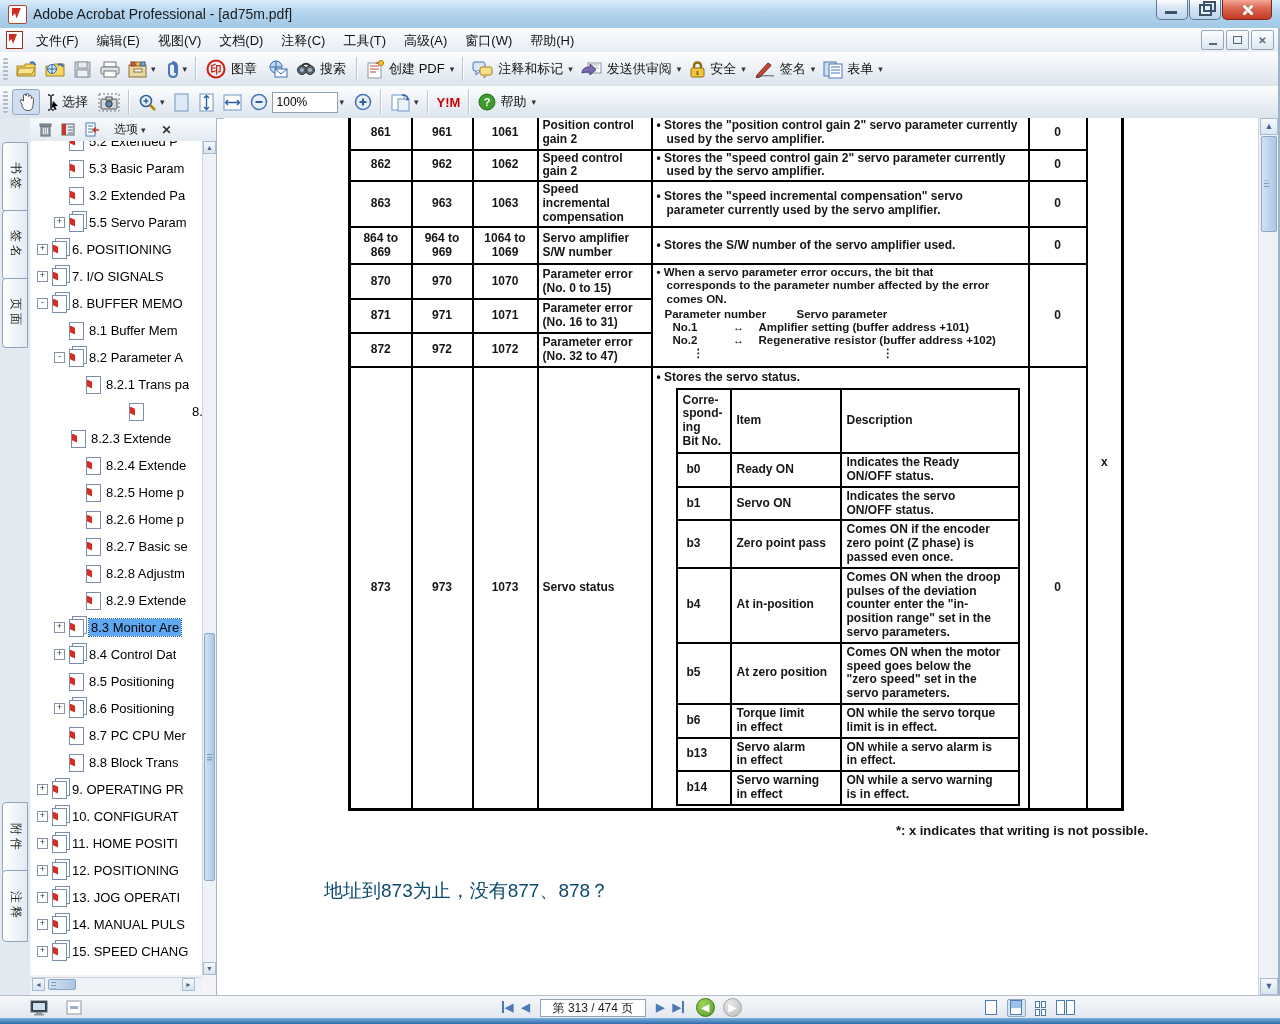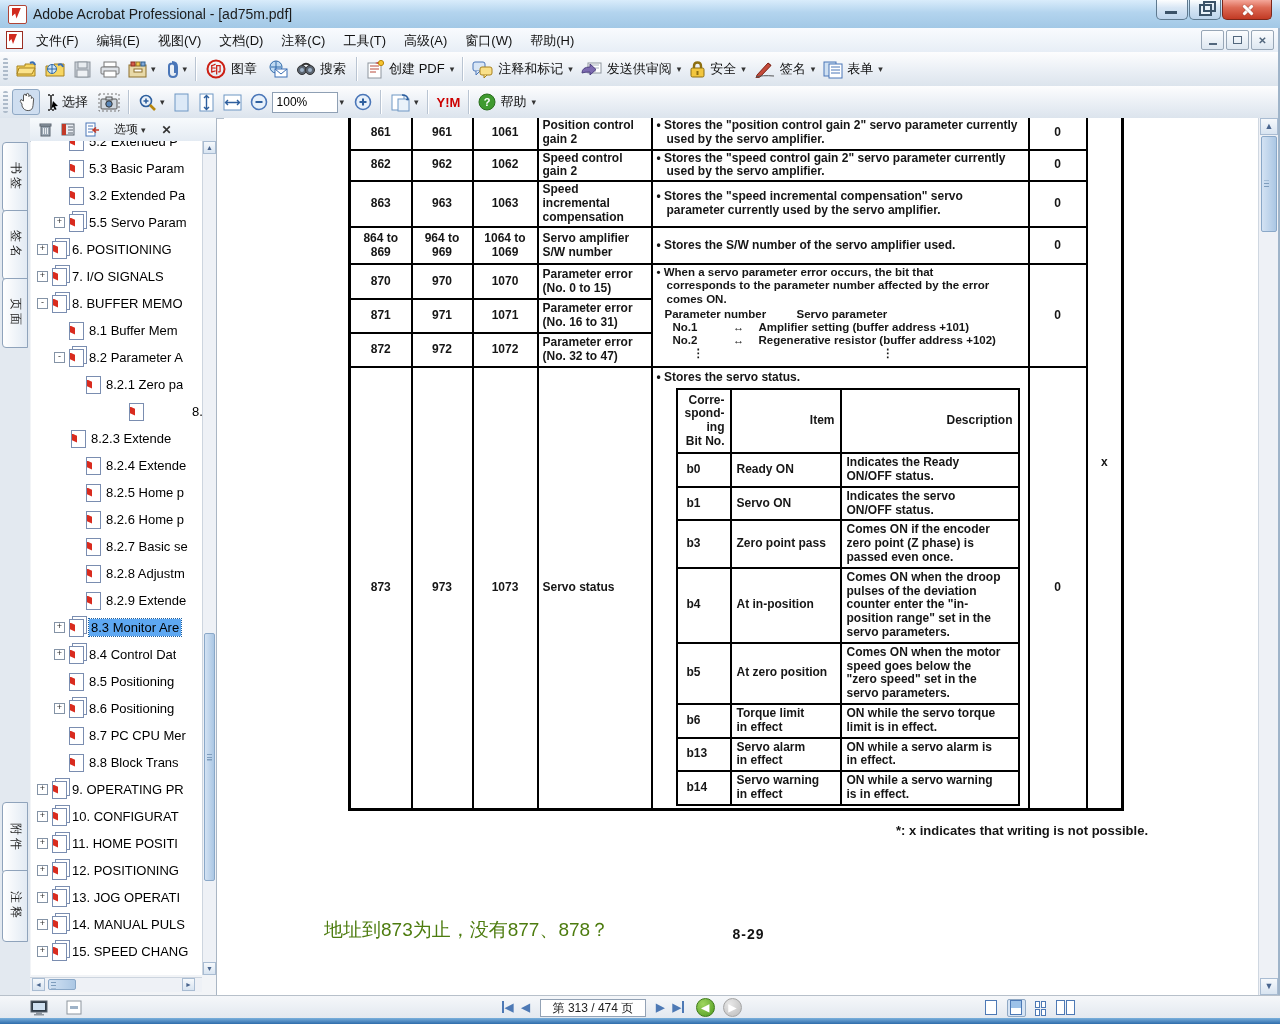--- a/index.html
+++ b/index.html
@@ -112,24 +112,24 @@
   .pe-row{display:flex;}
   .pe-no{width:46px;padding-left:16px;flex:none;}
   .pe-ar{width:40px;text-align:center;flex:none;}
   .pe-dots{display:flex;}
   .pe-dots span:first-child{margin-left:36px;}
   .pe-dots span:last-child{margin-left:178px;}
   .ss-intro{padding:2px 0 3px 10px;text-indent:-10px;white-space:pre-line;}
   #bit-table{border-collapse:collapse;margin-left:19px;table-layout:fixed;
     font-size:12px;font-weight:bold;line-height:1.15;}
   #bit-table td{border:2px solid #000;padding:2px 5px;vertical-align:middle;white-space:pre-line;}
-  #bit-table tr.head td{text-align:right;}
+  #bit-table tr.head td{text-align:left;}
   #bit-table td.bit{white-space:nowrap;padding-left:9px;}
   #doc-footnote{position:absolute;right:110px;top:705px;font-size:13px;font-weight:600;}
-  #annotation{position:absolute;left:100px;top:799px;font-size:19px;color:#4d7c0f;}
+  #annotation{position:absolute;left:100px;top:760px;font-size:19px;color:#0c4a6e;}
   #pagenum{position:absolute;left:124px;top:808px;width:801px;text-align:center;
     font-size:14px;font-weight:600;letter-spacing:1px;}
   
   #docscroll{left:1258px;top:118px;width:20px;height:877px;background:#eef1f6;border-left:1px solid #cfd7e1;}
   #docscroll .sbtn{width:18px;height:17px;left:1px;font-size:9px;line-height:15px;}
   #docscroll .sthumb{left:2px;width:16px;}
   #rightedge{left:1278px;top:28px;width:2px;height:996px;background:#9fb4c9;}
   
   #statusbar{left:0;top:995px;width:1280px;height:23px;background:linear-gradient(#f5f7fa,#e2e8ef);
     border-top:1px solid #b7c0ca;display:flex;align-items:center;font-size:12px;color:#222;}
@@ -494,21 +494,21 @@
         <span class="bm-label">8.1 Buffer Mem</span>
       </div>
       <div class="bm" style="padding-left: 23px;">
         <span class="exp">-</span>
         <span class="pico multi"></span>
         <span class="bm-label">8.2 Parameter A</span>
       </div>
       <div class="bm" style="padding-left: 40px;">
         <span class="expsp"></span>
         <span class="pico"></span>
-        <span class="bm-label">8.2.1 Zero pa</span>
+        <span class="bm-label">8.2.1 Trans pa</span>
       </div>
       <div class="bm" style="padding-left: 40px; gap: 43px;">
         <span class="expsp"></span>
         <span class="pico"></span>
         <span class="bm-label">8.2.2 Basic pa</span>
       </div>
       <div class="bm" style="padding-left: 25px;">
         <span class="expsp"></span>
         <span class="pico"></span>
         <span class="bm-label">8.2.3 Extende</span>
@@ -815,21 +815,20 @@
                 </tr>
               </tbody>
         </table>
       </td>
       <td class="c">0</td>
     </tr>
   </tbody>
     </table>
   <div id="doc-footnote">*: x  indicates that writing is not possible.</div>
   <div id="annotation">地址到873为止，没有877、878？</div>
-  <div id="pagenum">8-29</div>
 </div>
 
 <div id="docscroll" class="abs">
   <span class="sbtn" style="top:0;">▲</span>
   <span class="sthumb" style="top:18px;height:96px;"></span>
   <span class="sbtn" style="bottom:0;">▼</span>
 </div>
 <div id="rightedge" class="abs"></div>
 
 <div id="statusbar" class="abs">

